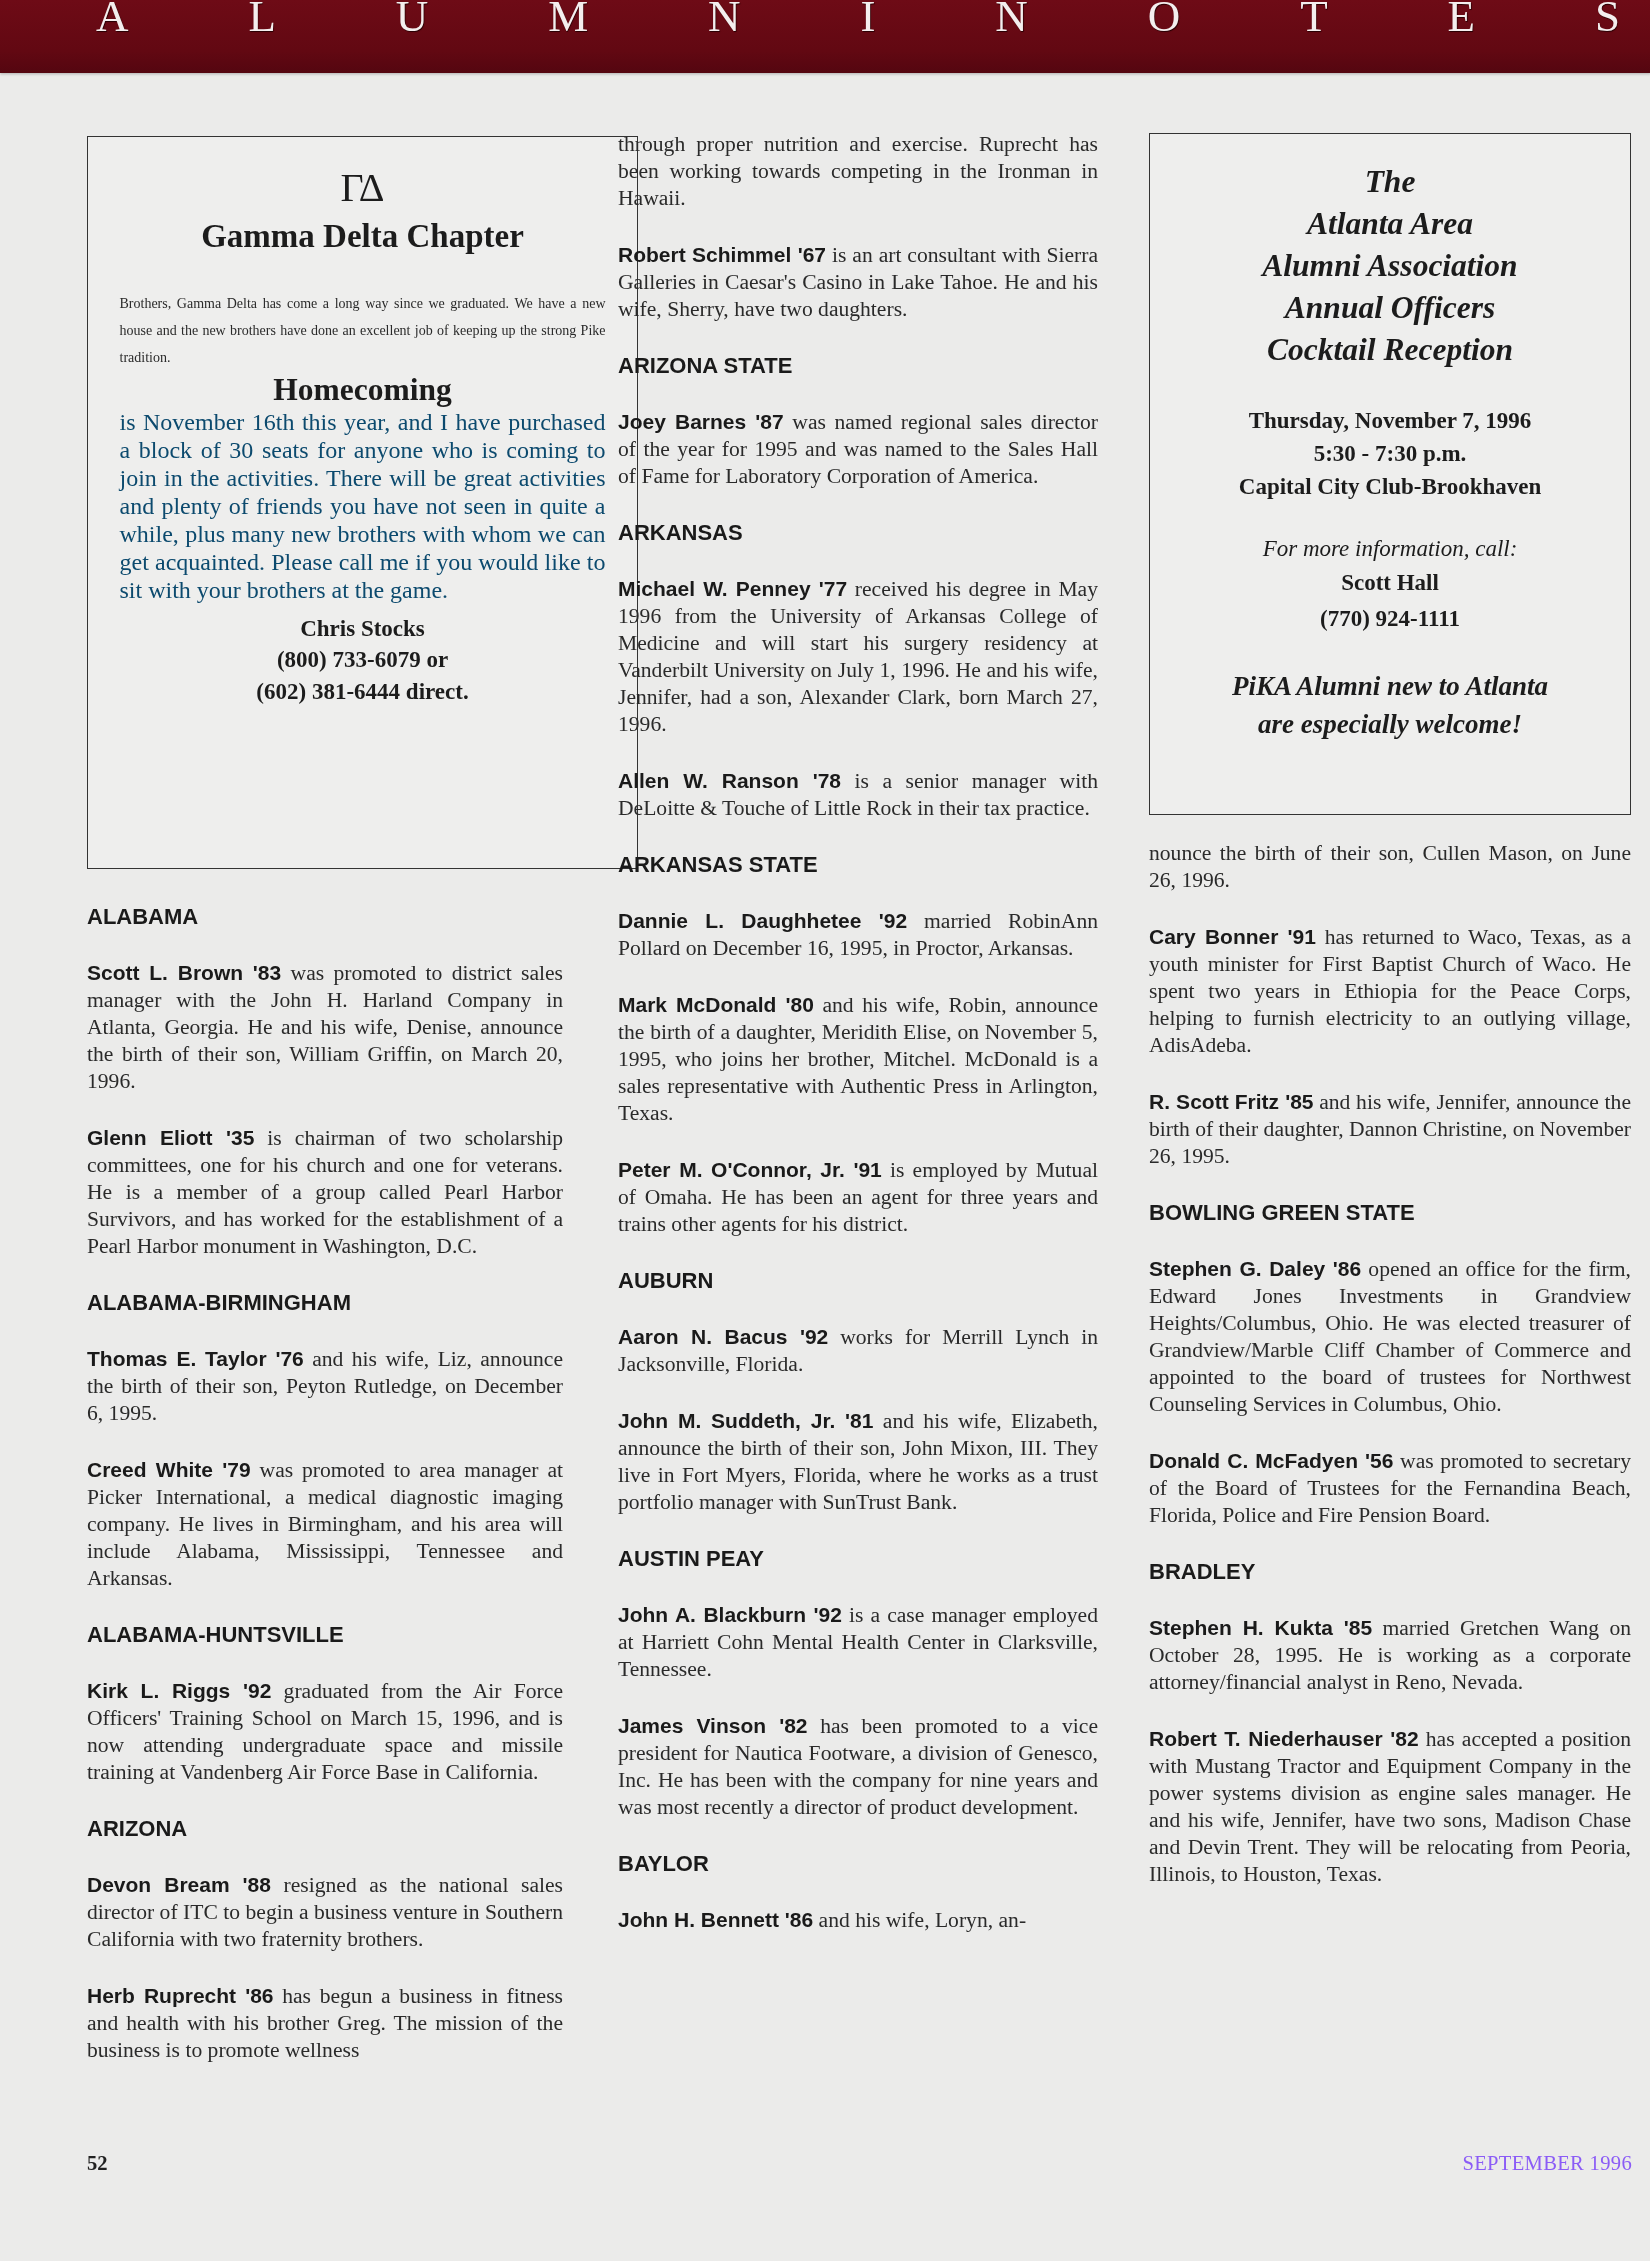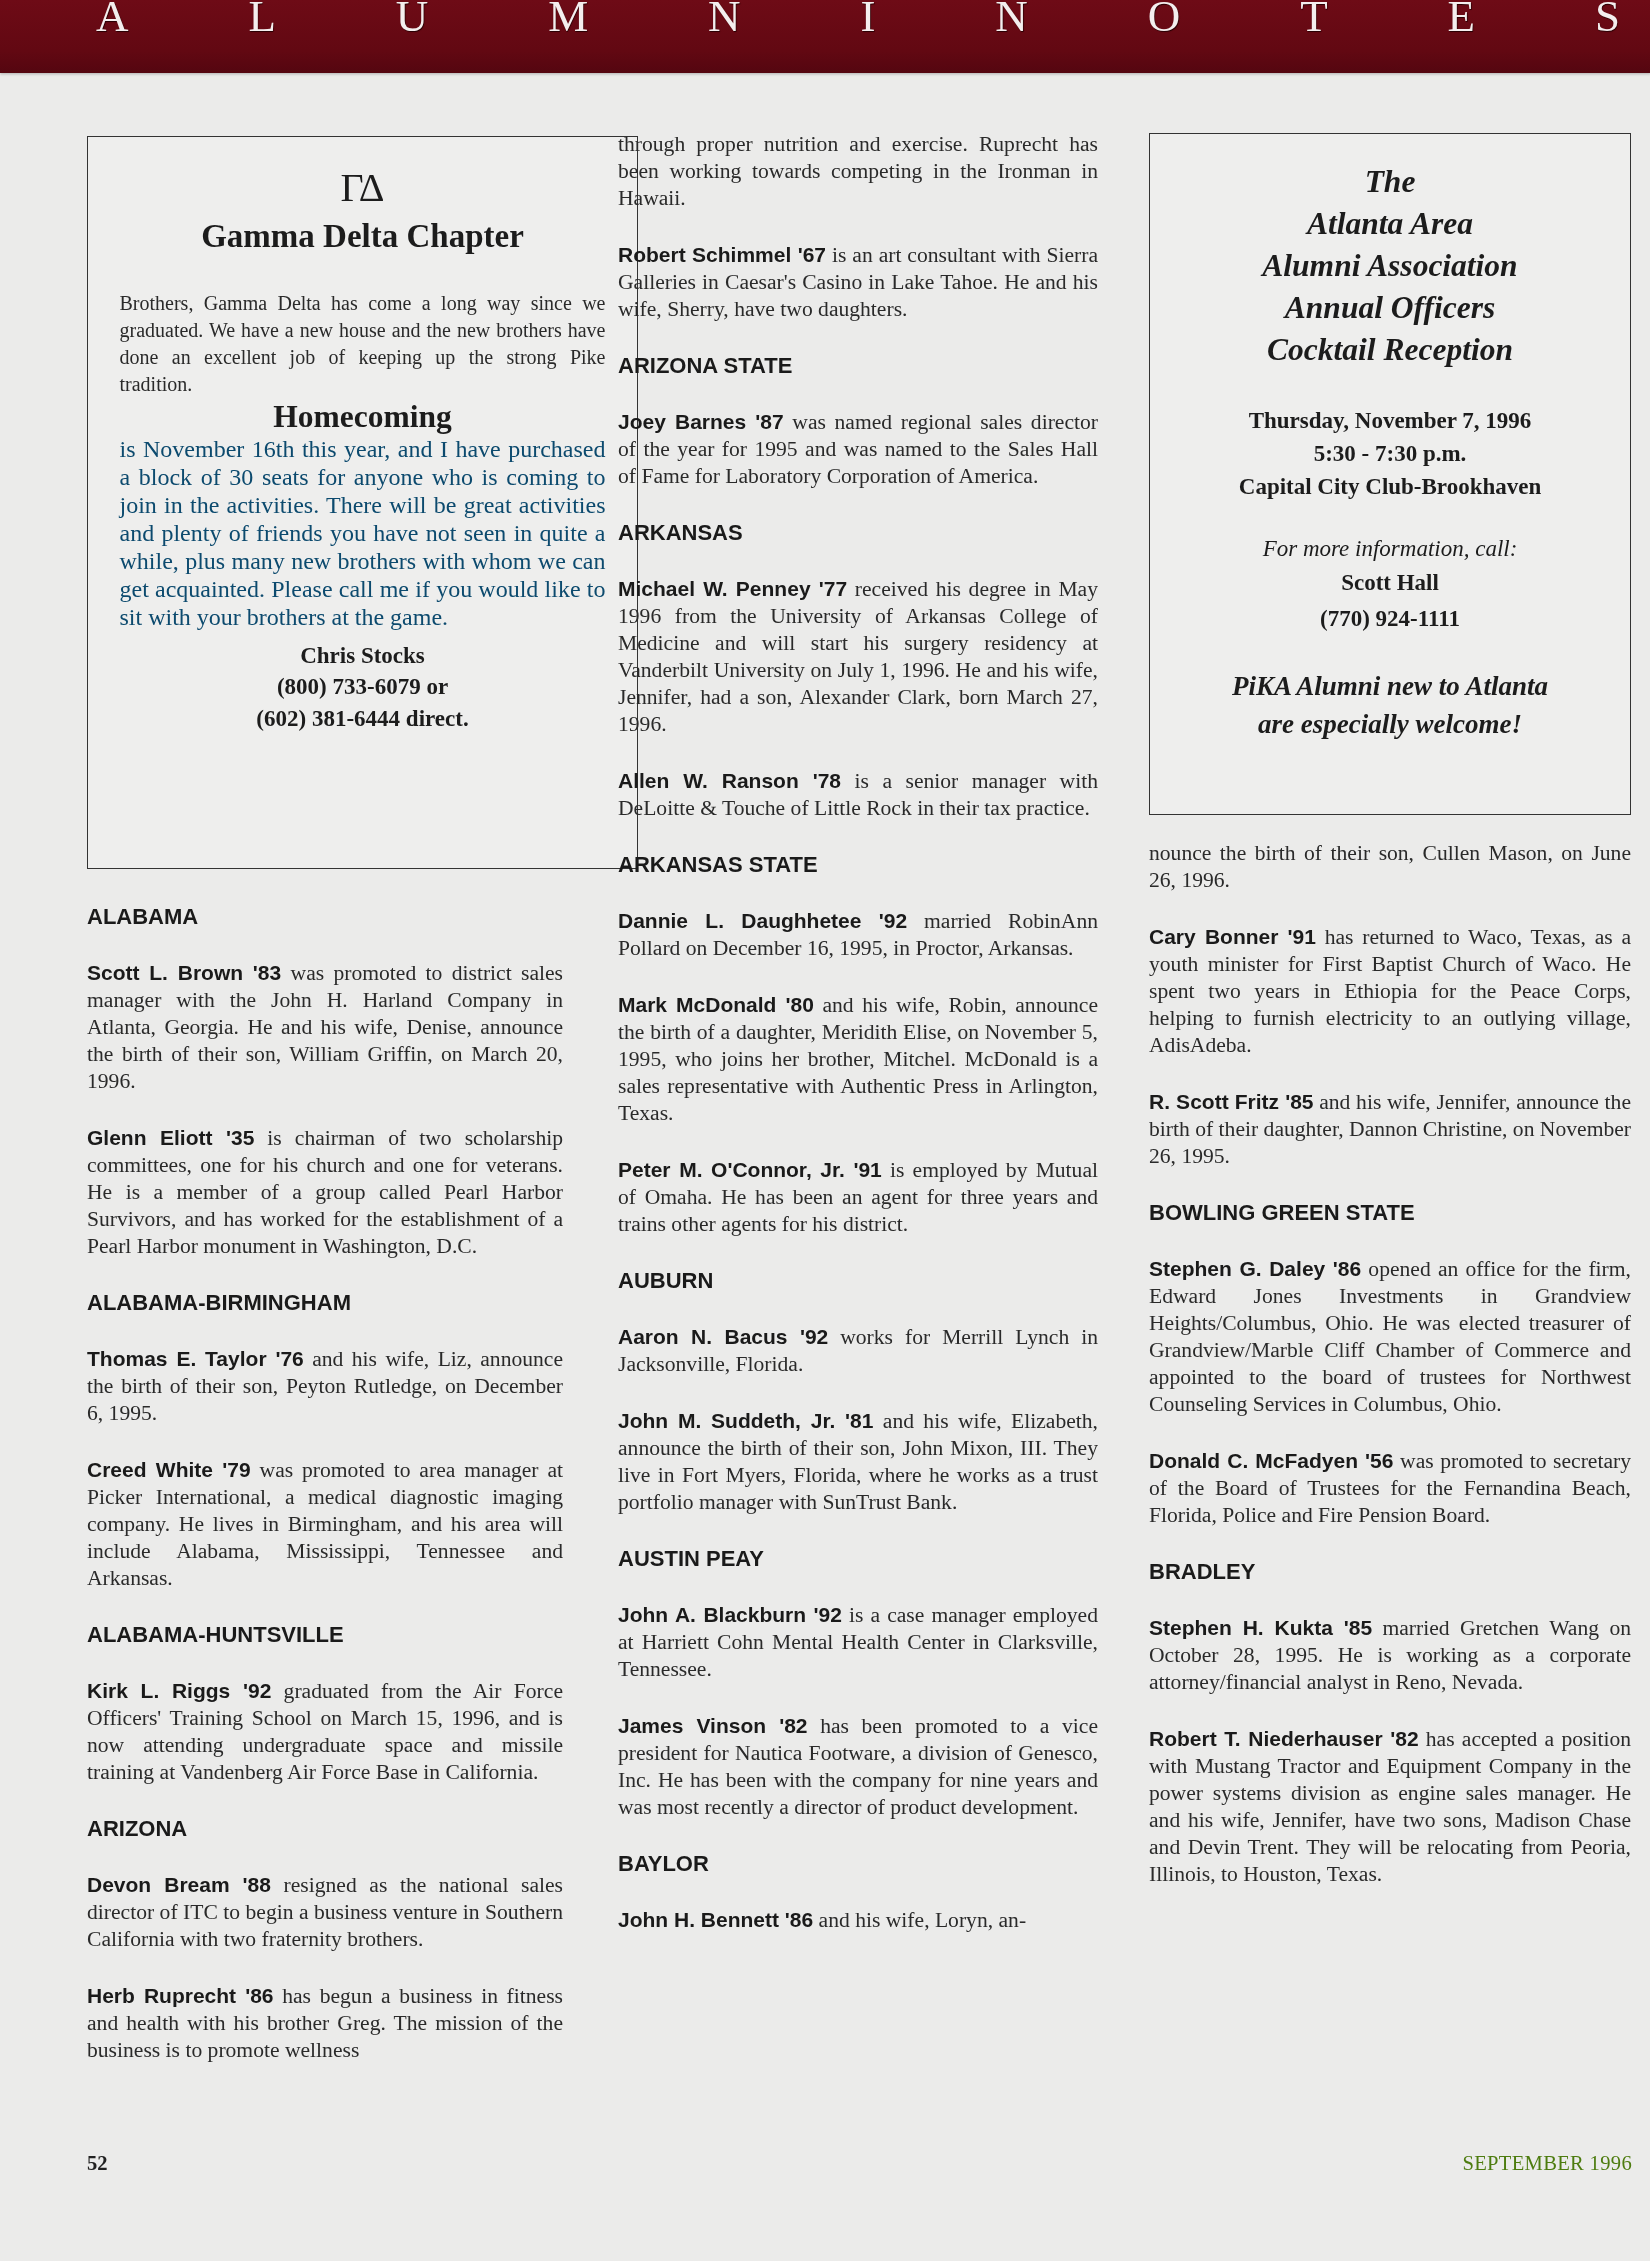--- a/index.html
+++ b/index.html
@@ -29,21 +29,21 @@
     position: absolute; border: 1.4px solid #333; background: #eeeeed;
     box-sizing: border-box; text-align: center;
   }
   .box1 { left: 87px; top: 136px; width: 551px; height: 733px; }
   .box2 { left: 1149px; top: 133px; width: 482px; height: 682px; }
 
   .gd-greek { font-size: 40px; margin-top: 27px; line-height: 48px; color:#1c1c1c; }
   .gd-title { font-size: 33px; font-weight: bold; line-height: 41px; margin-top: 4.1px; color:#1c1c1c; }
   .gd-sub { font-size: 26px; font-style: italic; font-weight: bold; line-height: 34px; color:#1c1c1c; }
   .gd-para {
-    text-align: justify; font-size: 20px; line-height: 27px;
+    text-align: justify; font-size: 14px; line-height: 27px;
     margin: 33px 31.5px 0 31.5px; color:#2a2a2a;
   }
   .gd-home { font-size: 31.5px; font-weight: bold; line-height: 36px; margin-top: 1.4px; color:#1c1c1c;}
   .gd-para2 {
     text-align: justify; font-size: 24px; line-height: 28px;
     margin: 0 31.5px 0 31.5px; color:#0c4a6e;
   }
   .gd-contact { font-size: 23px; font-weight: bold; line-height: 31.5px; margin-top: 8.2px; color:#1c1c1c;}
 
   .at-title { font-size: 31.5px; font-weight: bold; line-height: 42px; margin-top: 27px; color:#1c1c1c;font-style:italic;}
@@ -60,21 +60,21 @@
   }
   .entry {
     text-align: justify; font-size: 21.6px; line-height: 27px; color: #2a2a2a;
     margin: 0 0 29px 0;
   }
   .entry .name {
     font-family: "Liberation Sans", "DejaVu Sans", sans-serif;
     font-weight: bold; font-size: 21px; color: #1a1a1a;
   }
   .footer-page { position: absolute; left: 87px; top: 2152px; font-size: 20.6px; font-weight: bold; color:#222; }
-  .footer-date { position: absolute; right: 19px; top: 2152px; font-size: 20.6px; color:#4d7c0f; letter-spacing: 0.3px;}
+  .footer-date { position: absolute; right: 19px; top: 2152px; font-size: 20.6px; color:#8b5cf6; letter-spacing: 0.3px;}
 </style>
 </head>
 <body>
 
 <div class="banner">
   <div class="banner-letters">
     <span>A</span>
     <span>L</span>
     <span>U</span>
     <span>M</span>

